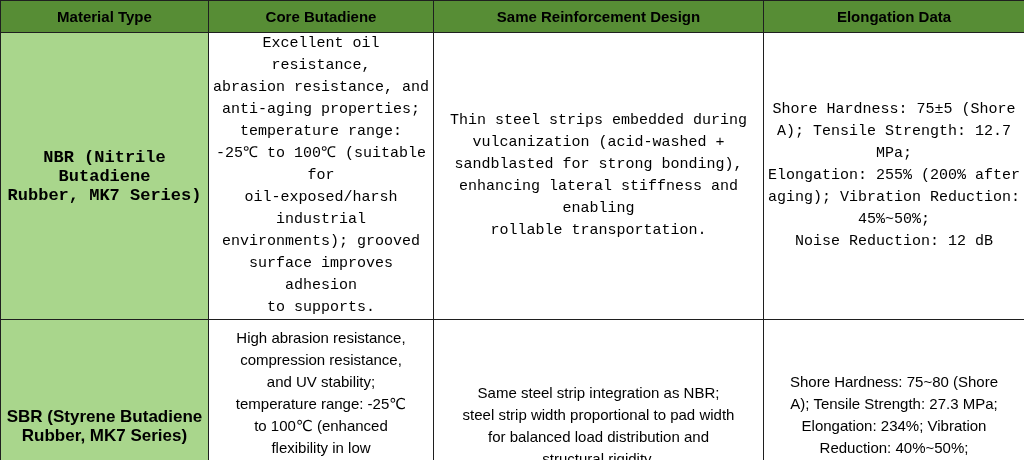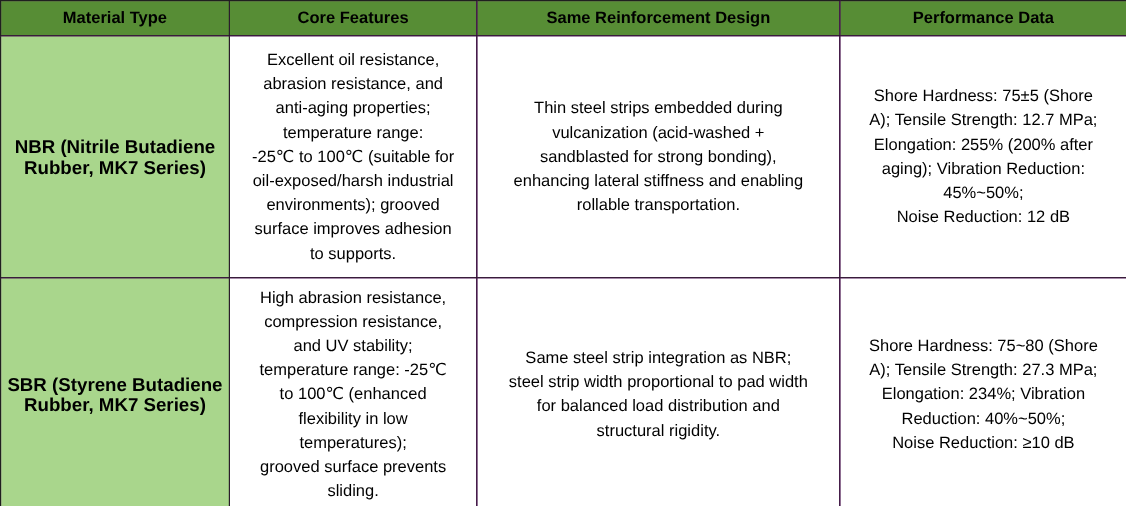--- a/index.html
+++ b/index.html
@@ -3,21 +3,21 @@
 <meta charset="utf-8">
 <style>
   :root{
     --header-bg:#578d35;
     --material-bg:#a9d68c;
     --border:#1f1f1f;
     --text:#000000;
   }
   html,body{margin:0;padding:0;background:#ffffff;}
   #frame{
-    width:1024px;height:460px;overflow:hidden;background:#a21caf;
+    width:1024px;height:460px;overflow:hidden;background:#0369a1;
     font-family:"Liberation Sans","DejaVu Sans",sans-serif;color:var(--text);
   }
   table{
     border-collapse:collapse;table-layout:fixed;width:1024px;
   }
   th,td{
     border:1px solid var(--border);
     vertical-align:middle;text-align:center;
     padding:0 2px;overflow:hidden;
   }
@@ -28,40 +28,40 @@
   }
   td{white-space:pre-line;}
   td.material{
     background:var(--material-bg);
     font-weight:bold;font-size:17px;line-height:19px;
     padding:0;
   }
   td.bodycell{
     background:#ffffff;font-size:15px;line-height:22px;
   }
-  tr.row-1 td{height:219px;}
+  tr.row-1 td{height:219px;font-family:Liberation Mono, monospace;}
   tr.row-2 td{height:211px;}
 </style>
 </head>
 <body>
 
 <div id="frame">
   <table>
     <colgroup>
       <col style="width:208px">
       <col style="width:225px">
       <col style="width:330px">
       <col style="width:261px">
     </colgroup>
     <thead>
       <tr>
         <th>Material Type</th>
-        <th>Core Features</th>
+        <th>Core Butadiene</th>
         <th>Same Reinforcement Design</th>
-        <th>Performance Data</th>
+        <th>Elongation Data</th>
       </tr>
     </thead>
     <tbody>
       <tr class="row-1">
         <td class="material">NBR (Nitrile Butadiene
 Rubber, MK7 Series)</td>
         <td class="bodycell">Excellent oil resistance,
 abrasion resistance, and
 anti-aging properties;
 temperature range:

